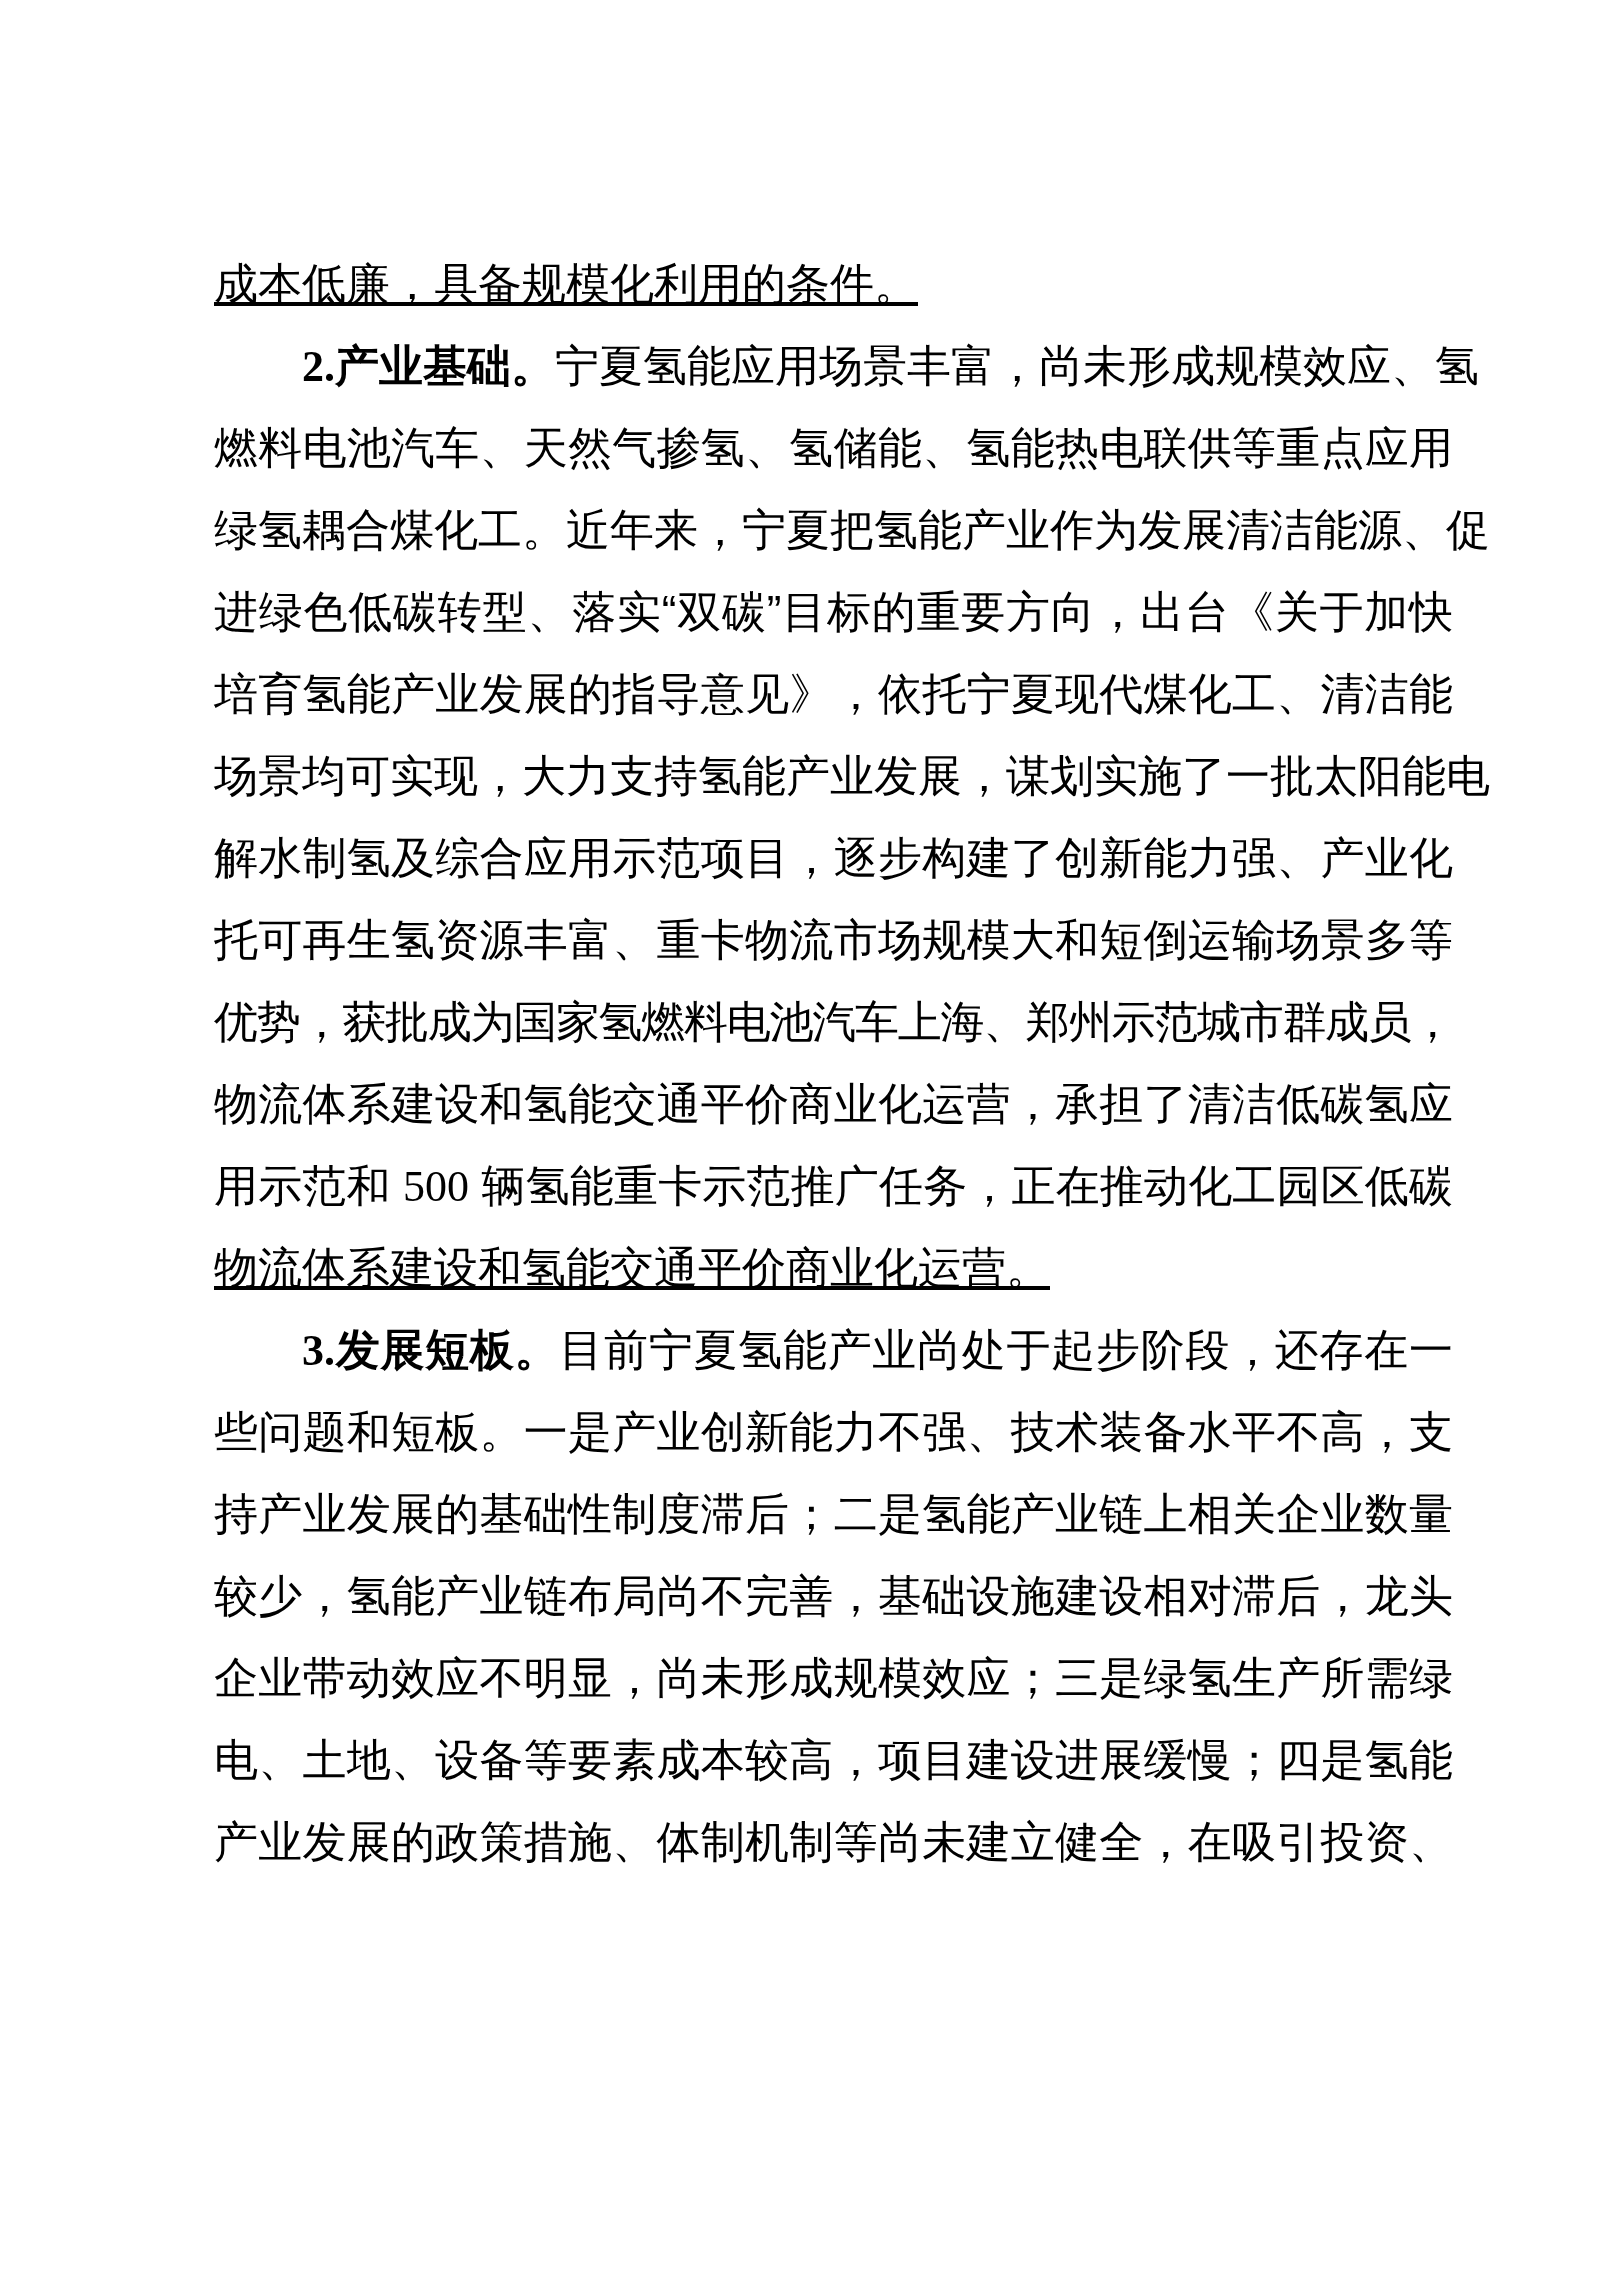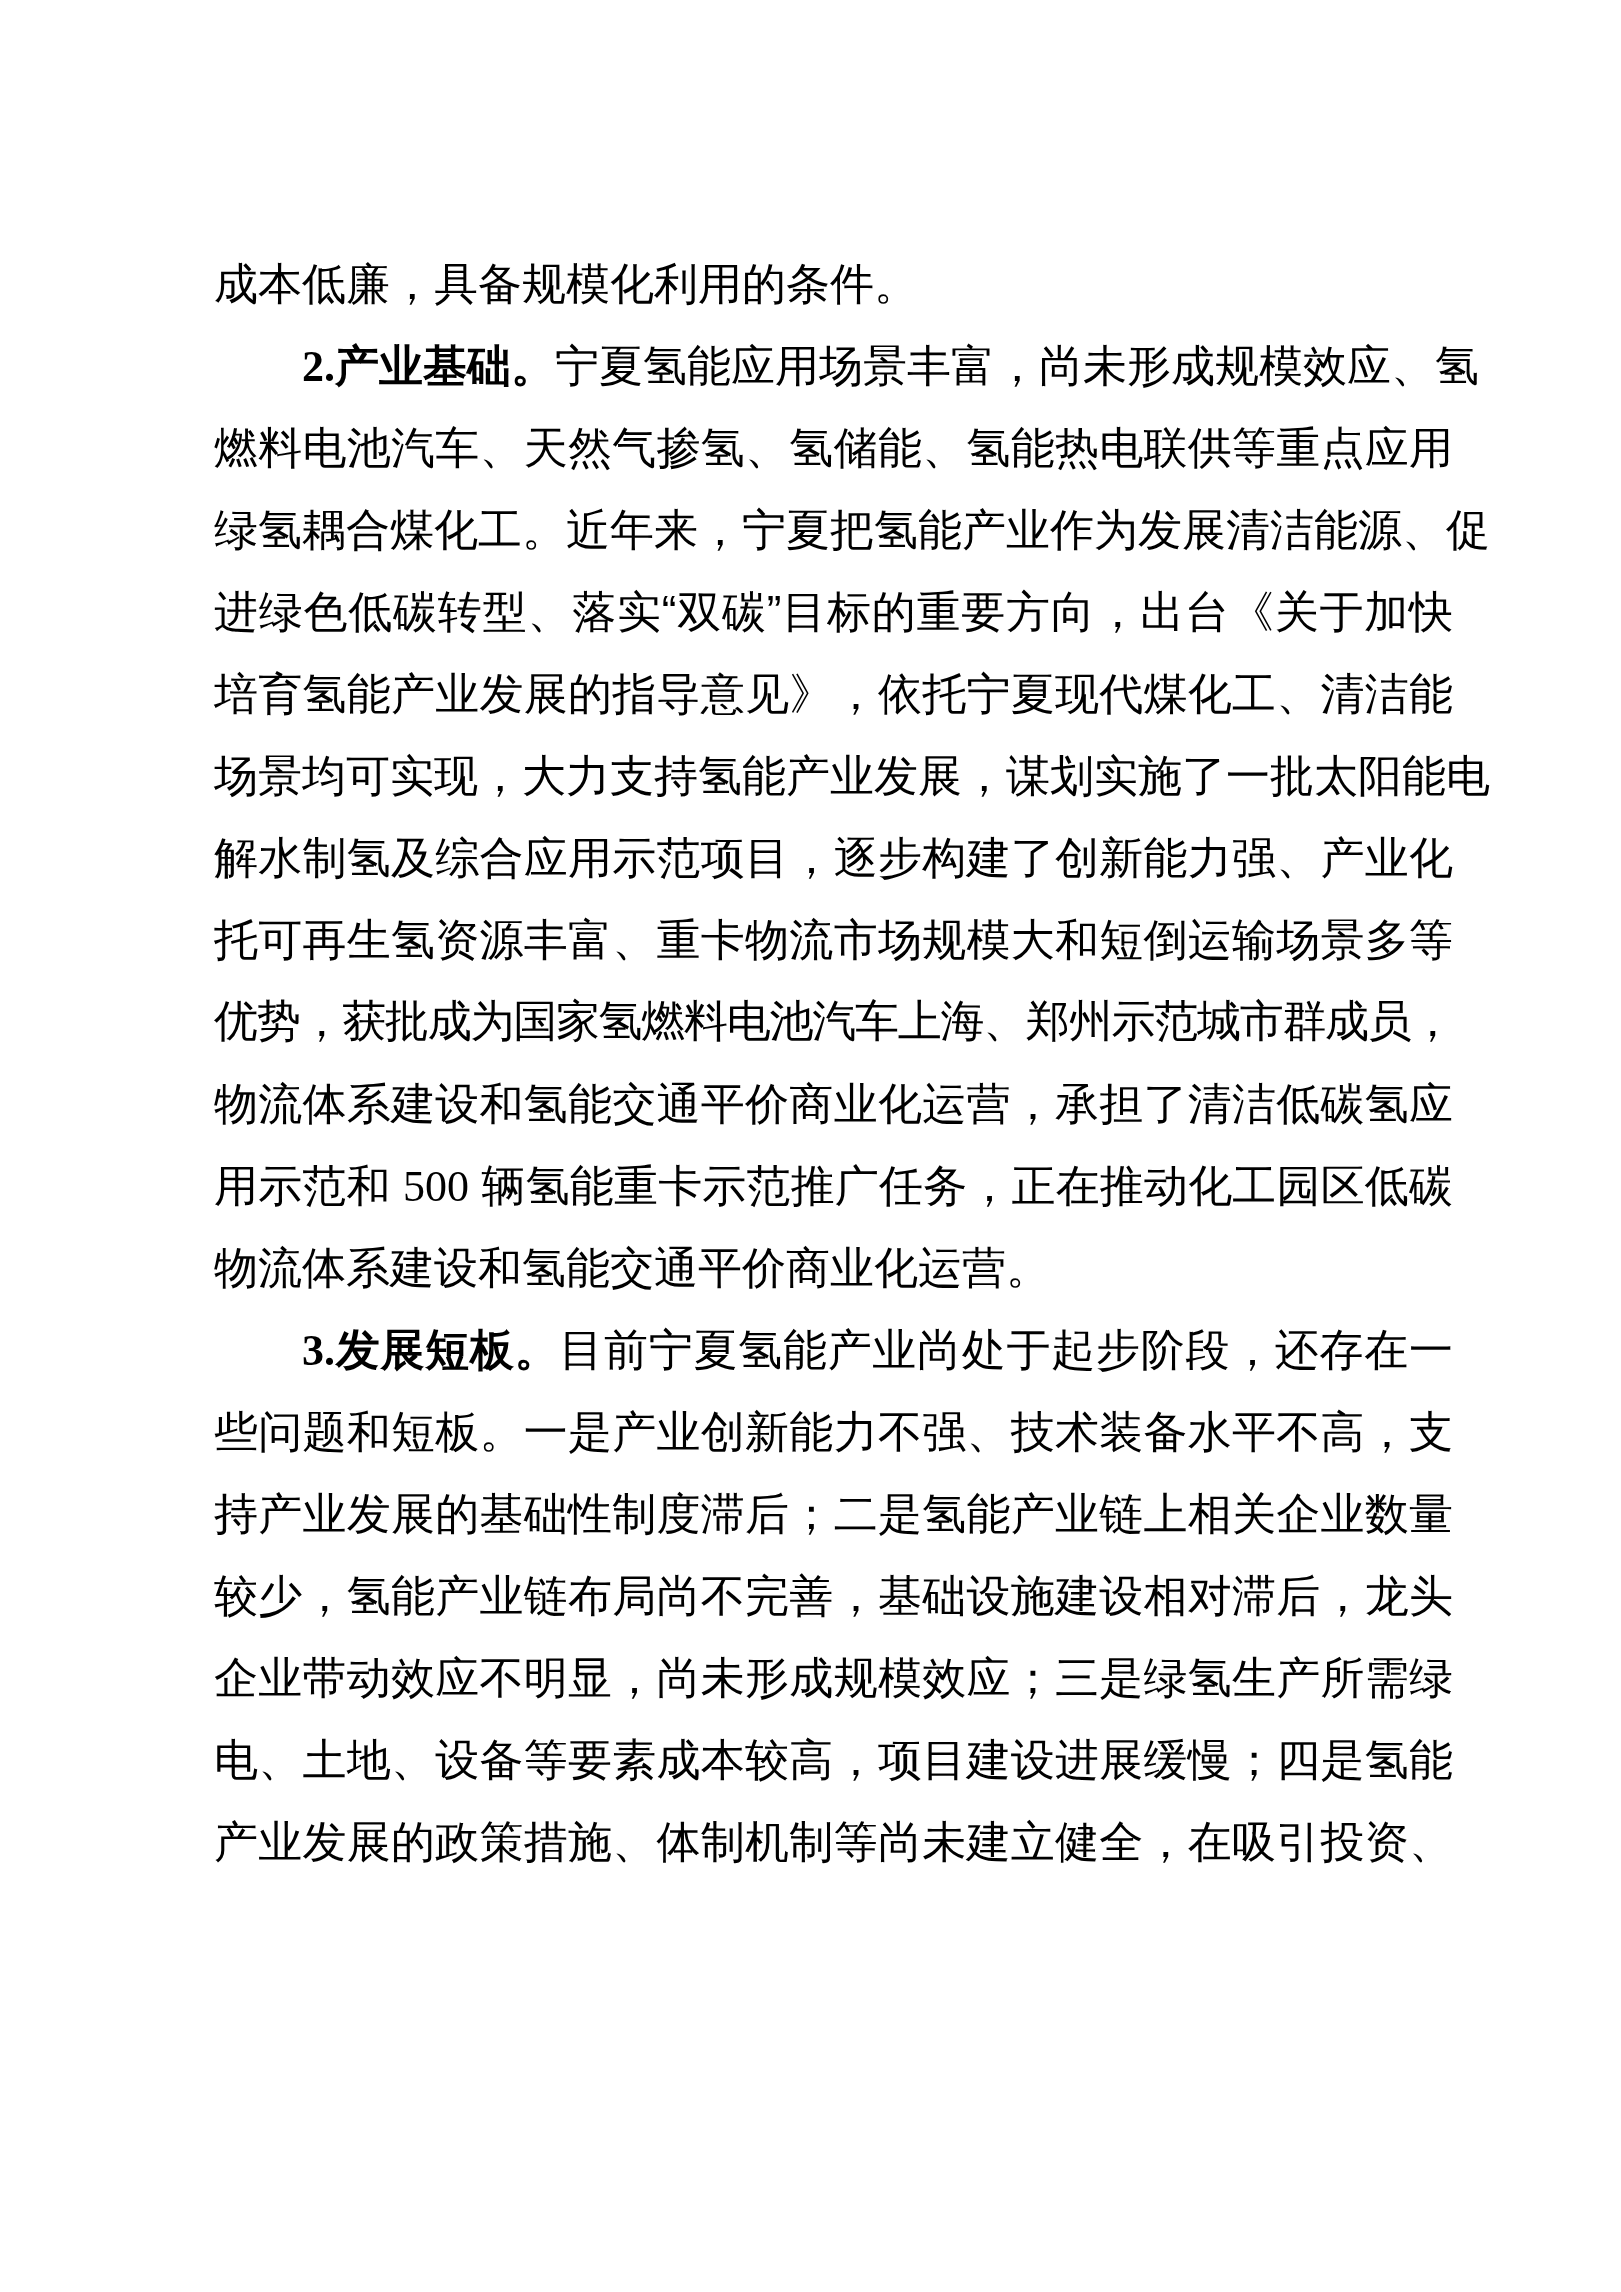--- a/index.html
+++ b/index.html
@@ -27,27 +27,27 @@
     font-size: 44px;
     color: #000000;
     white-space: nowrap;
     text-align: justify;
     text-align-last: justify;
     font-weight: 400;
   }
   .line.end {
     text-align: left;
     text-align-last: left;
+    text-decoration: underline;
   }
   .line.indent {
     text-indent: 88px;
   }
   .line.tight {
     letter-spacing: -1.6px;
-    font-family: Liberation Serif, serif;
   }
   .seg.bold {
     font-weight: 700;
   }
   .num {
     font-family: "Liberation Serif", serif;
   }
 </style>
 </head>
 <body>

